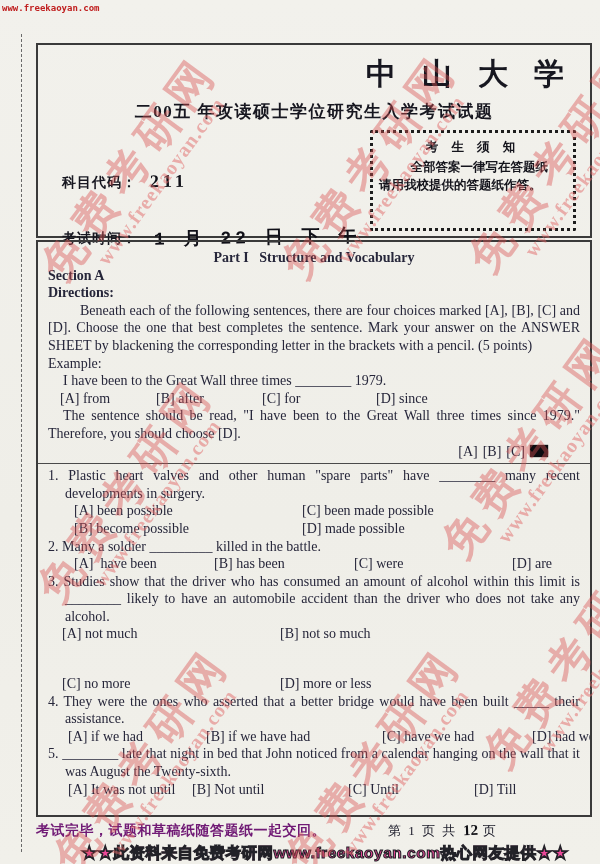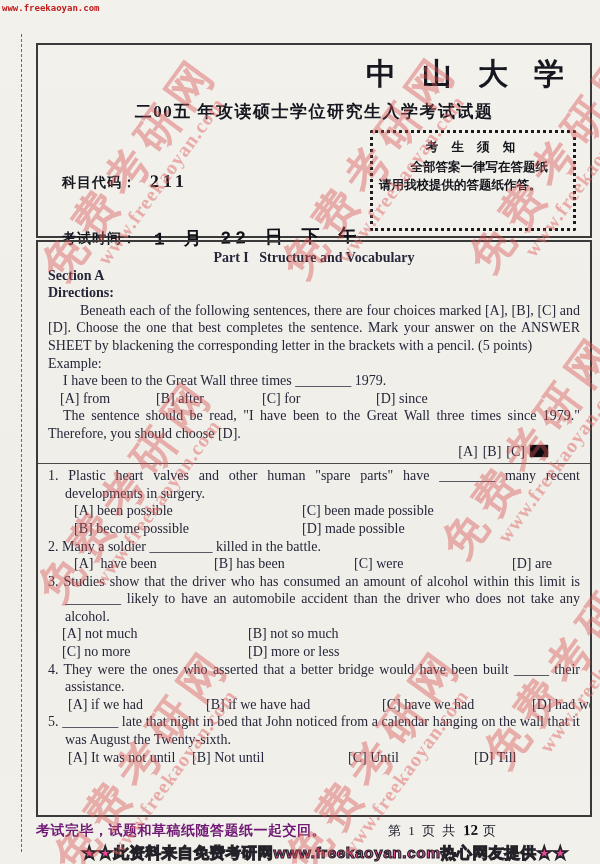--- a/index.html
+++ b/index.html
@@ -86,21 +86,21 @@
   .divider {
     border: none; border-top: 1.6px solid #4a4a4a;
     margin: 3px -10px 3px -10px;
   }
   .q-text { text-align: justify; padding-left: 17px; text-indent: -17px; }
   .q-num { display: inline; }
   .opts { display: grid; }
   .opts span { white-space: pre; }
   .opts-q1 { grid-template-columns: 228px auto; padding-left: 26px; }
   .opts-q2 { grid-template-columns: 140px 140px 158px auto; padding-left: 26px; }
-  .opts-q3 { grid-template-columns: 186px auto; padding-left: 14px; }
+  .opts-q3 { grid-template-columns: 186px auto; padding-left: 14px; gap: 32px; }
   .opts-q4 { grid-template-columns: 118px 156px 130px auto; padding-left: 20px; gap: 20px; }
   .opts-q5 { grid-template-columns: 124px 156px 126px auto; padding-left: 20px; }
 
   
   .footer-note {
     position: absolute; left: 36px; top: 822px;
     font-size: 14px; font-weight: bold; color: #701a75; letter-spacing: 0.5px;
   }
   .page-info {
     position: absolute; left: 388px; top: 822px;

